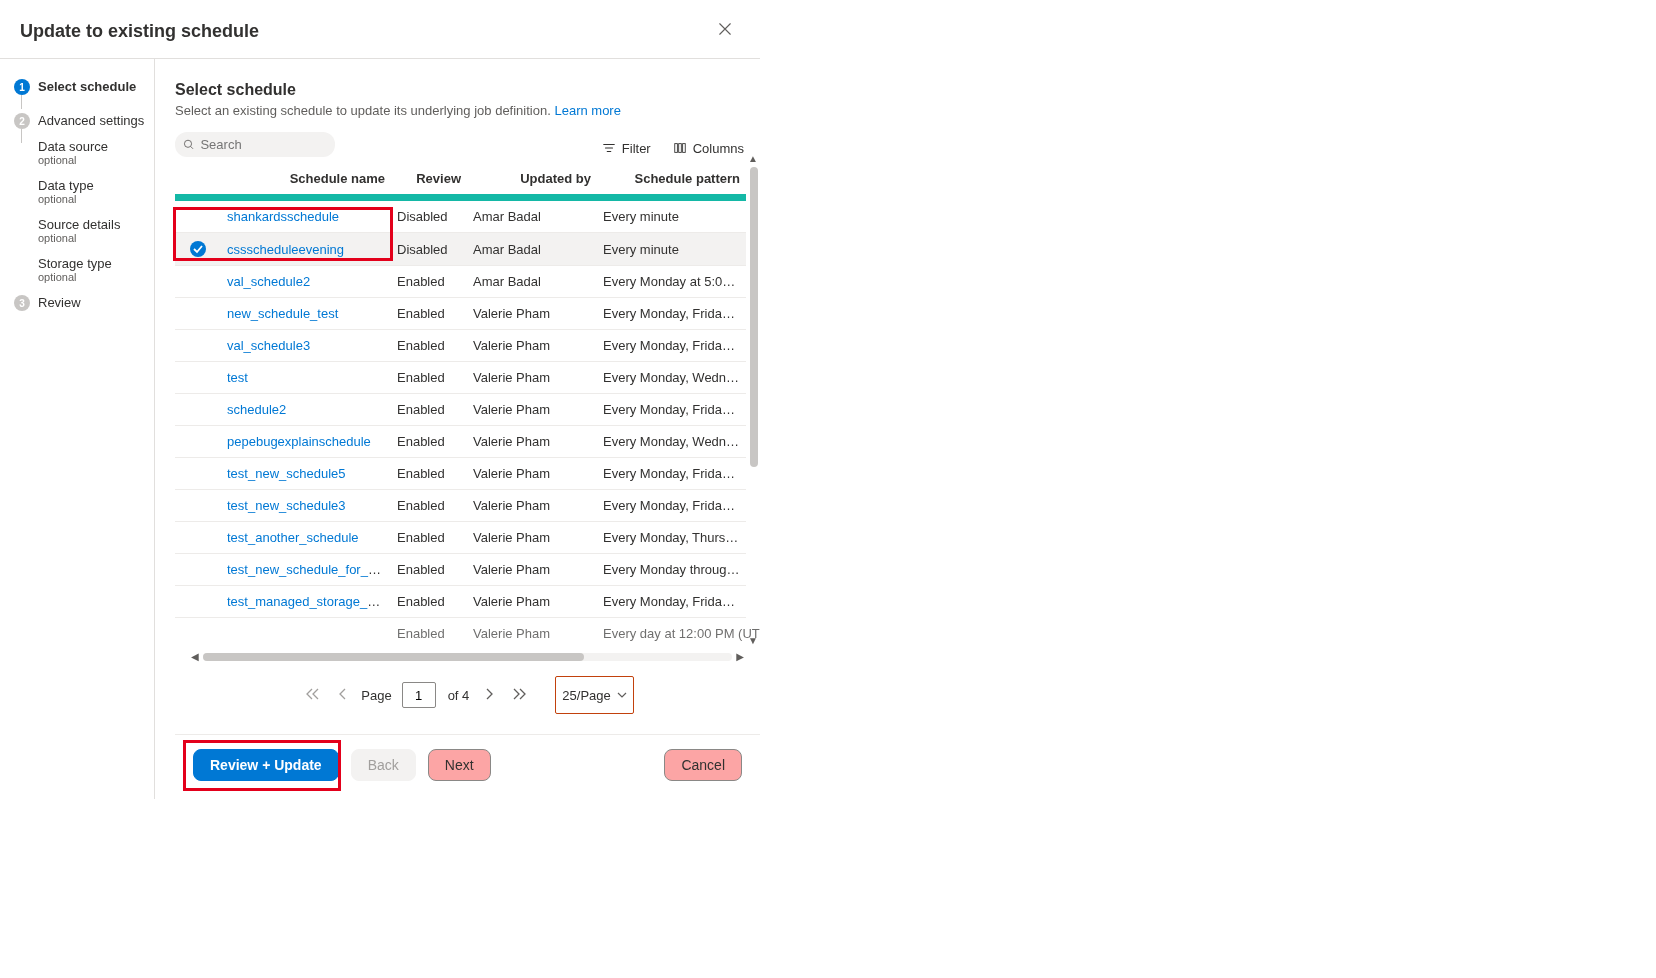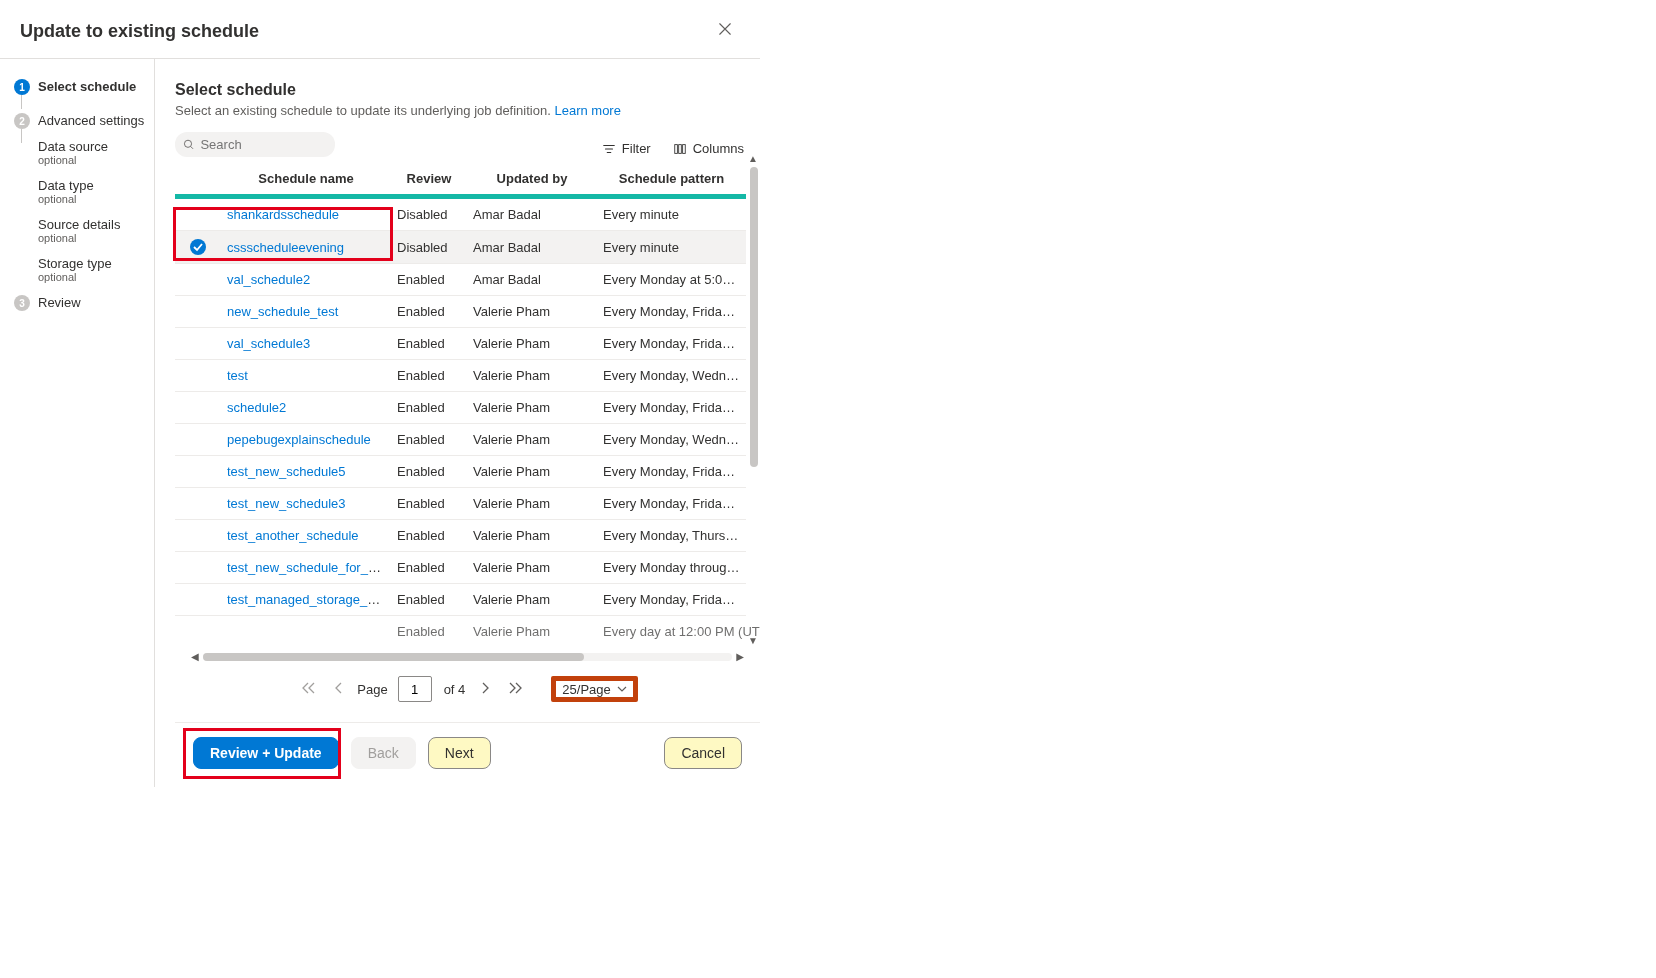--- a/index.html
+++ b/index.html
@@ -39,25 +39,25 @@
 .main-title { font-size: 16px; font-weight: 600; margin-bottom: 4px; }
 .main-desc { font-size: 13px; color: #605e5c; margin-bottom: 14px; }
 .learn-link { color: #0078d4; text-decoration: none; }
 .toolbar { display: flex; align-items: center; margin-bottom: 6px; padding-right: 16px;}
 .search-box {
   display: flex; align-items: center; background: #f3f2f1; border-radius: 12px;
   padding: 5px 8px; width: 160px; margin-right: auto;
 }
 .search-box svg { width: 13px; height: 13px; margin-right: 6px; }
 .search-input { border: none; background: transparent; outline: none; font-size: 13px; width: 100%; color:#605e5c; }
-.tool-btn { display: flex; align-items: center; margin-left: 22px; cursor: pointer; color: #323130; font-size: 13px; margin-top: 8px; }
+.tool-btn { display: flex; align-items: flex-start; margin-left: 22px; cursor: pointer; color: #323130; font-size: 13px; margin-top: 8px; }
 .tool-btn svg { width: 14px; height: 14px; margin-right: 6px; }
 .table-wrap { position: relative; }
 .table { width: 100%; border-collapse: collapse; table-layout: fixed; }
-.table th { text-align: center; font-size: 13px; font-weight: 600; padding: 8px 6px; border-bottom: 5px solid #14b8a6; }
+.table th { text-align: right; font-size: 13px; font-weight: 600; padding: 8px 6px; border-bottom: 7px solid #14b8a6; }
 .table td { font-size: 13px; padding: 8px 6px; border-bottom: 1px solid #edebe9; white-space: nowrap; overflow: hidden; text-overflow: ellipsis; }
 .table tbody tr.selected { background: #f3f2f1; }
 .check-cell { width: 36px; text-align: center; padding-left: 14px; }
 .check-mark {
   width: 16px; height: 16px; border-radius: 50%; background: #0078d4; display: inline-flex;
   align-items: center; justify-content: center; color: #fff;
 }
 .check-mark svg { width: 10px; height: 10px; }
 .sched-link { color: #0078d4; text-decoration: none; }
 .scrollbar-v { position: absolute; right: 2px; top: 4px; width: 8px; height: 300px; background: #c8c6c4; border-radius: 4px; }
@@ -65,29 +65,29 @@
 .scroll-arrow.up { top: -10px; }
 .scroll-arrow.down { bottom: -38px; }
 .hscroll { display:flex; align-items:center; margin: 6px 12px 4px 12px; }
 .hscroll-arrow { font-size: 10px; color: #605e5c; padding: 0 4px; }
 .hscroll-track { flex:1; height:8px; background: #f3f2f1; border-radius:4px; position:relative; }
 .hscroll-thumb { position:absolute; left:0; top:0; height:8px; width:72%; background:#c8c6c4; border-radius:4px; }
 .pager { display: flex; align-items: center; justify-content: center; padding: 10px 0 14px; gap: 10px; }
 .pager .pg { color: #a19f9d; cursor: pointer; padding: 2px 4px; font-size: 14px; }
 .pager .page-input { width: 34px; height: 26px; text-align: center; border: 1px solid #8a8886; border-radius: 2px; font-size:13px; }
 .pager .pg-of { margin: 0 2px; }
-.pager .per-sel { height: 26px; border: 5px solid #c2410c; border-radius: 2px; padding: 0 6px; display:flex; align-items:center; gap:6px; margin-left:14px; cursor:pointer;}
+.pager .per-sel { height: 38px; border: 1px solid #c2410c; border-radius: 2px; padding: 0 6px; display:flex; align-items:center; gap:6px; margin-left:14px; cursor:pointer;}
 .footer {
   display: flex; align-items: center; padding: 14px 18px 18px; gap: 12px;
   border-top: 1px solid #edebe9; margin-top: 6px;
 }
 .btn { font-size: 14px; padding: 7px 16px; border-radius: 8px; cursor: pointer; }
 .btn-primary { background: #0078d4; color: #fff; border: 1px solid #0078d4; font-weight:600; }
 .btn-muted { background: #f3f2f1; color: #a19f9d; border: 1px solid #f3f2f1; }
-.btn-outline { background: #fef9c3; color: #323130; border: 1px solid #8a8886; }
+.btn-outline { background: #fca5a5; color: #323130; border: 1px solid #8a8886; }
 .btn-right { margin-left: auto; }
 
 .annot {
   position: absolute; border: 3px solid #e3001b; pointer-events: none;
 }
 #annot1 { }
 #annot2 { }
 
 .col-check { width: 46px; }
 .col-name { width: 170px; }

